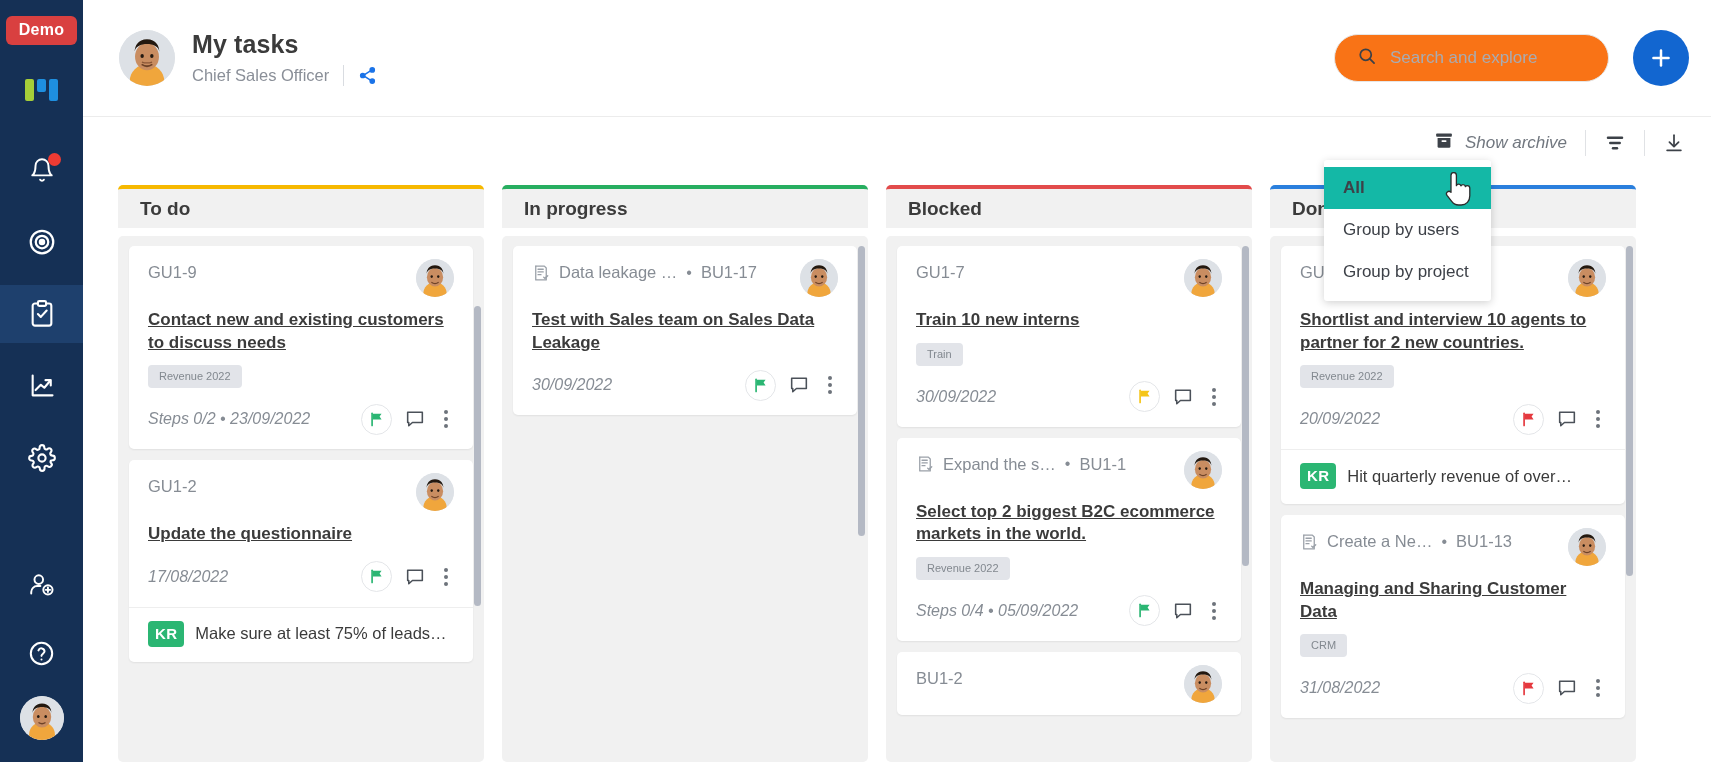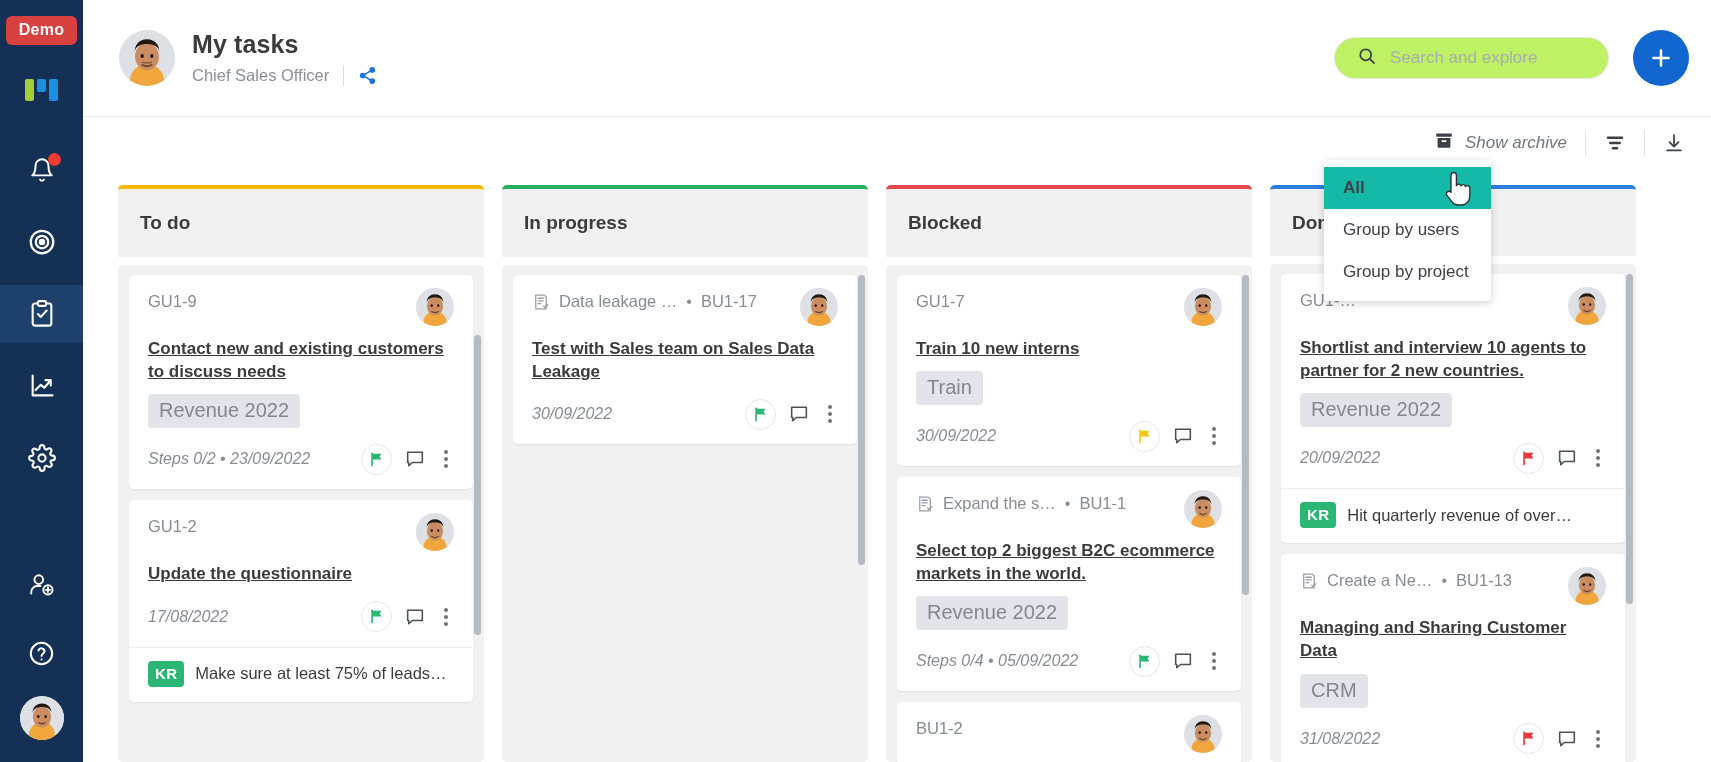--- a/index.html
+++ b/index.html
@@ -72,25 +72,25 @@
   }
   .profile-texts { display:flex; flex-direction: column; gap: 6px; }
   .page-title { font-size: 25px; font-weight: bold; color: #3b3b3b; letter-spacing: .1px;}
   .sub-row { display: flex; align-items: center; gap: 14px; }
   .sub-title { font-size: 16.5px; color: #8a8f98; }
   .vdiv { width: 1px; height: 21px; background: #d9dce1; }
   .share-icon { color: #1a73e8; display: flex; }
 
   .top-right { margin-left: auto; display: flex; align-items: center; gap: 24px; }
   .search-box {
-    width: 275px; height: 42px;
+    width: 275px; height: 48px;
     border: 1px solid #e6e6e6; border-radius: 29px;
     display: flex; align-items: center; gap: 13px;
     padding: 0 22px;
-    background: #bef264;
+    background: #f97316;
   }
   .search-box input {
     border: none; outline: none; background: transparent;
     font-size: 17px; color: #3b3b3b; width: 100%;
     font-family: "Liberation Sans", sans-serif;
   }
   .search-box input::placeholder { color: #a8acb3; }
   .add-btn {
     width: 56px; height: 56px; border-radius: 50%;
     background: #1266d0; color: #fff;
@@ -123,21 +123,21 @@
   }
   .column {
     width: 366px; min-width: 366px;
     display: flex; flex-direction: column;
     height: 100%;
   }
   .col-header {
     background: #f1f1f1;
     border-top: 4px solid #ccc;
     border-radius: 5px 5px 0 0;
-    height: 72px;
+    height: 43px;
     display: flex; align-items: center;
     padding: 0 22px;
     margin-bottom: 8px;
   }
   .col-title { font-size: 19px; font-weight: bold; color: #3b3b3b; }
   .col-body {
     background: #f1f1f1;
     border-radius: 5px;
     flex: 1 1 auto;
     padding: 10px 11px 0 11px;
@@ -172,21 +172,21 @@
   }
   .card-title {
     font-size: 17px; font-weight: bold; color: #3b3b3b;
     line-height: 1.33; margin-top: 12px;
     white-space: pre-line;
     text-decoration: underline;
   }
   .card-tag {
     display: inline-block; margin-top: 11px;
     background: #e2e4e9; color: #82888f;
-    font-size: 20px; padding: 5px 11px 6px 11px; border-radius: 4px;
+    font-size: 11px; padding: 5px 11px 6px 11px; border-radius: 4px;
   }
   .card-footer {
     display: flex; align-items: center; margin-top: 13px; min-height: 36px; font-style: italic;
   }
   .card-date { font-size: 16px; color: #868c94; }
   .card-actions { margin-left: auto; display: flex; align-items: center; gap: 12px; }
   .flag-chip {
     width: 31px; height: 31px; border-radius: 50%;
     border: 1px solid #e4e6e9;
     display: flex; align-items: center; justify-content: center;

